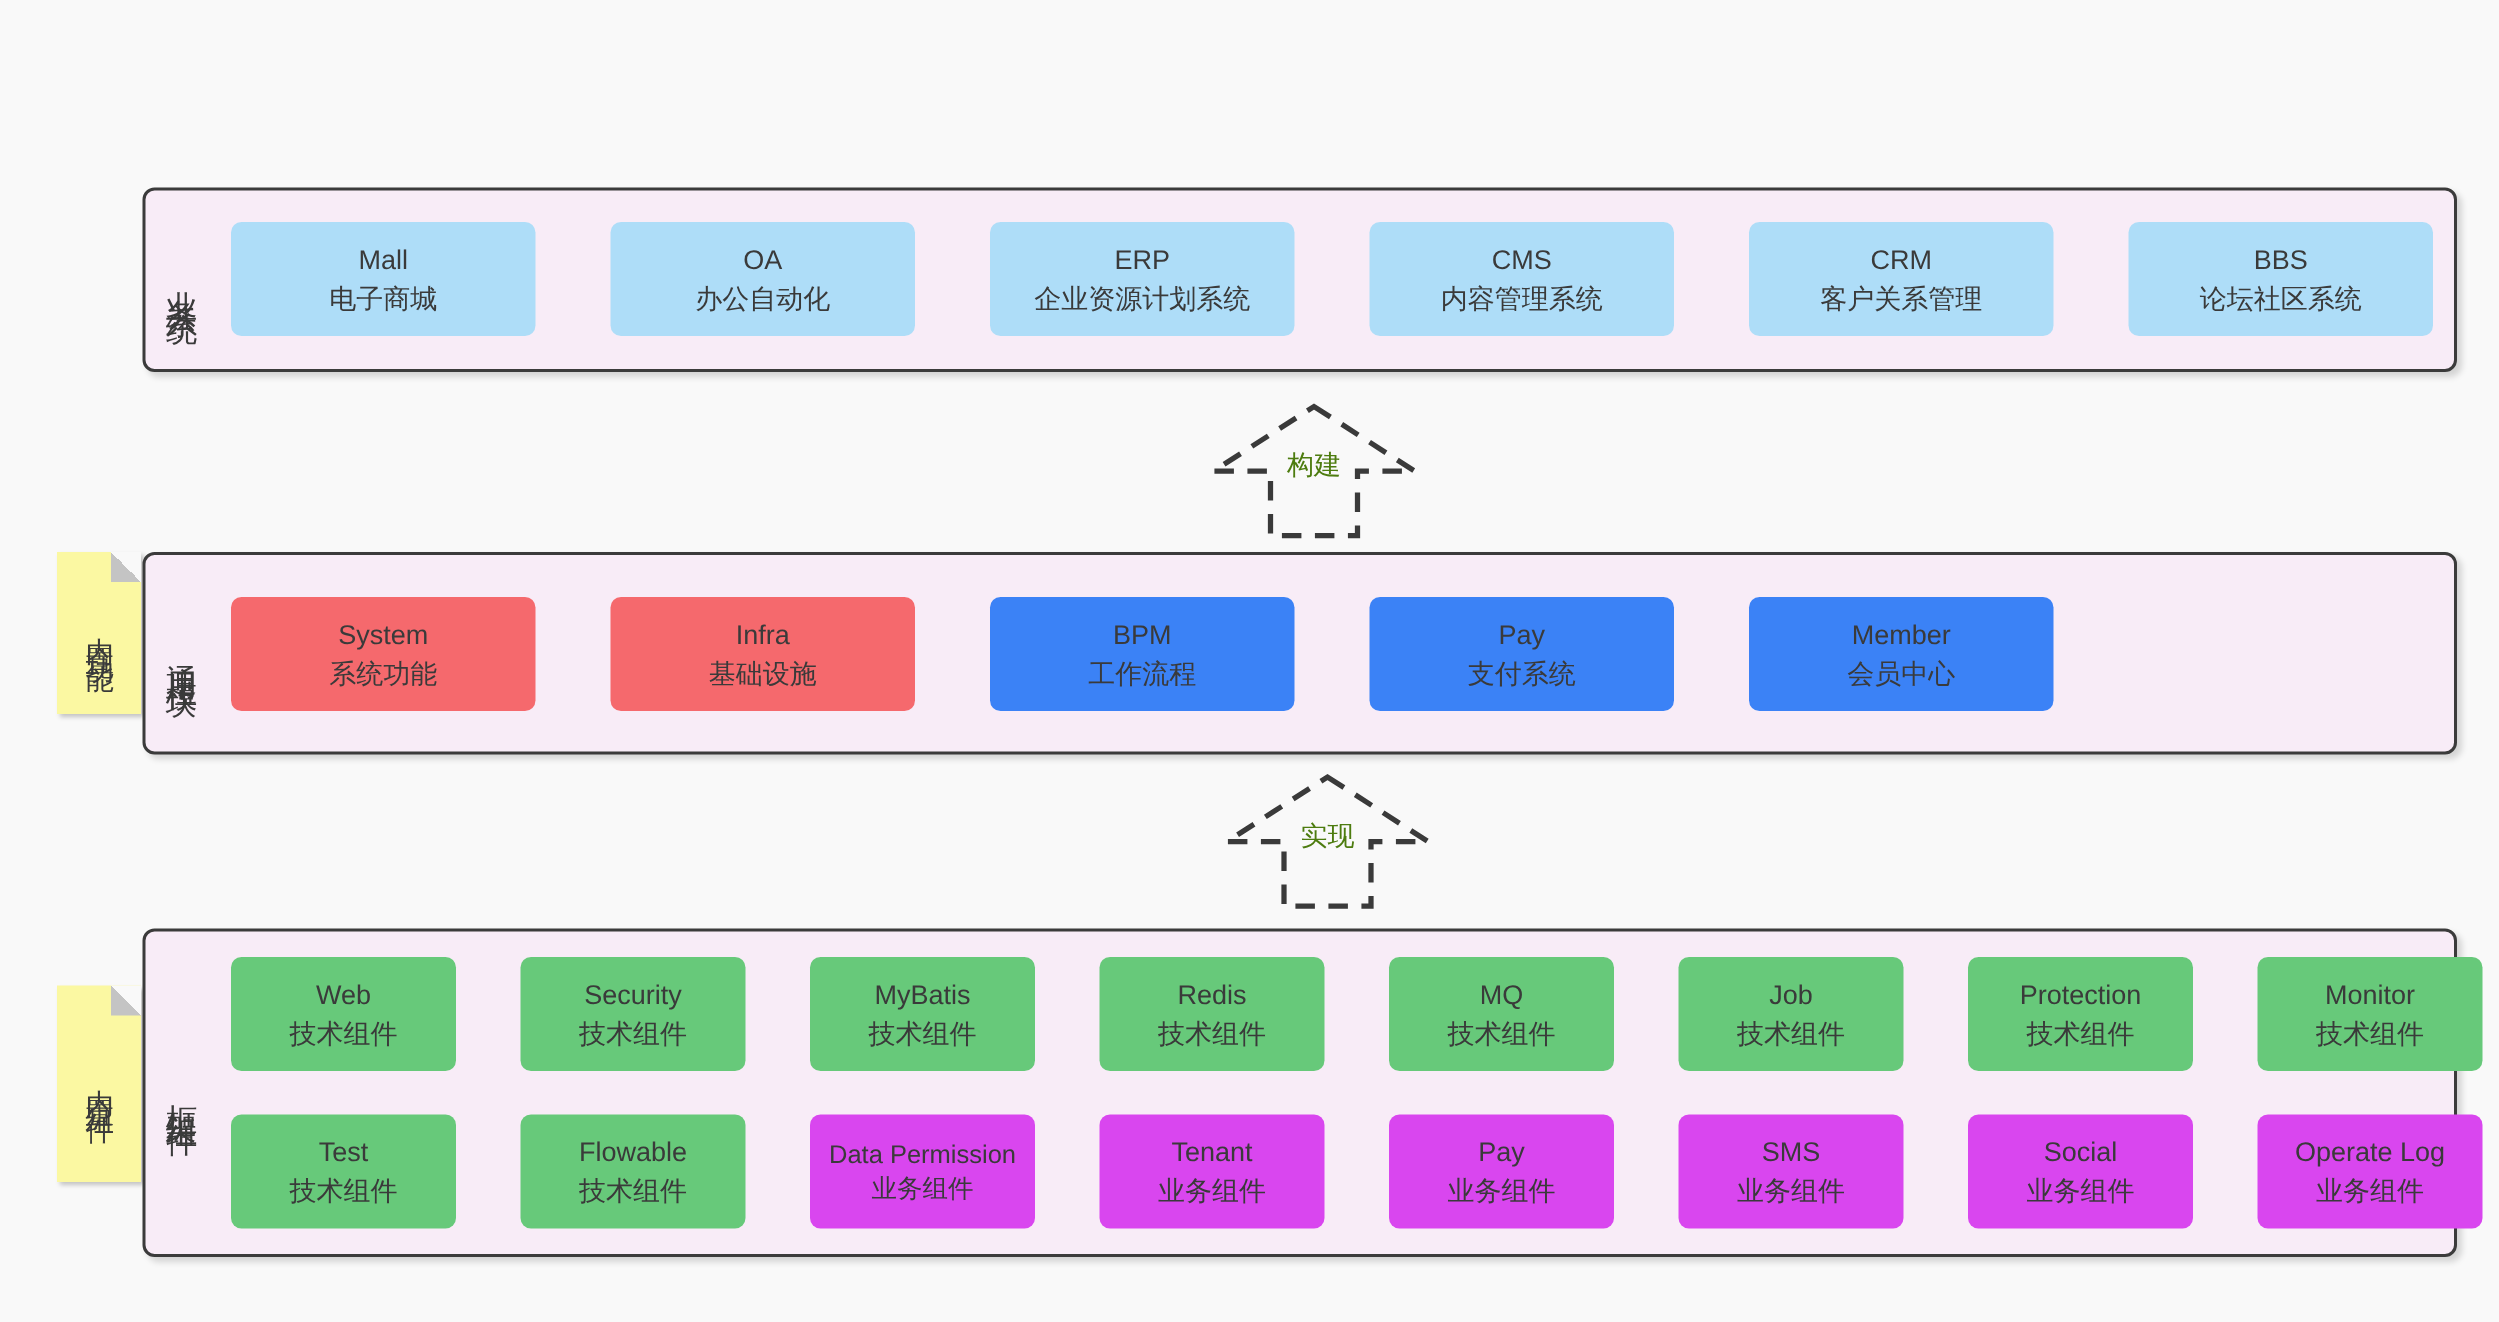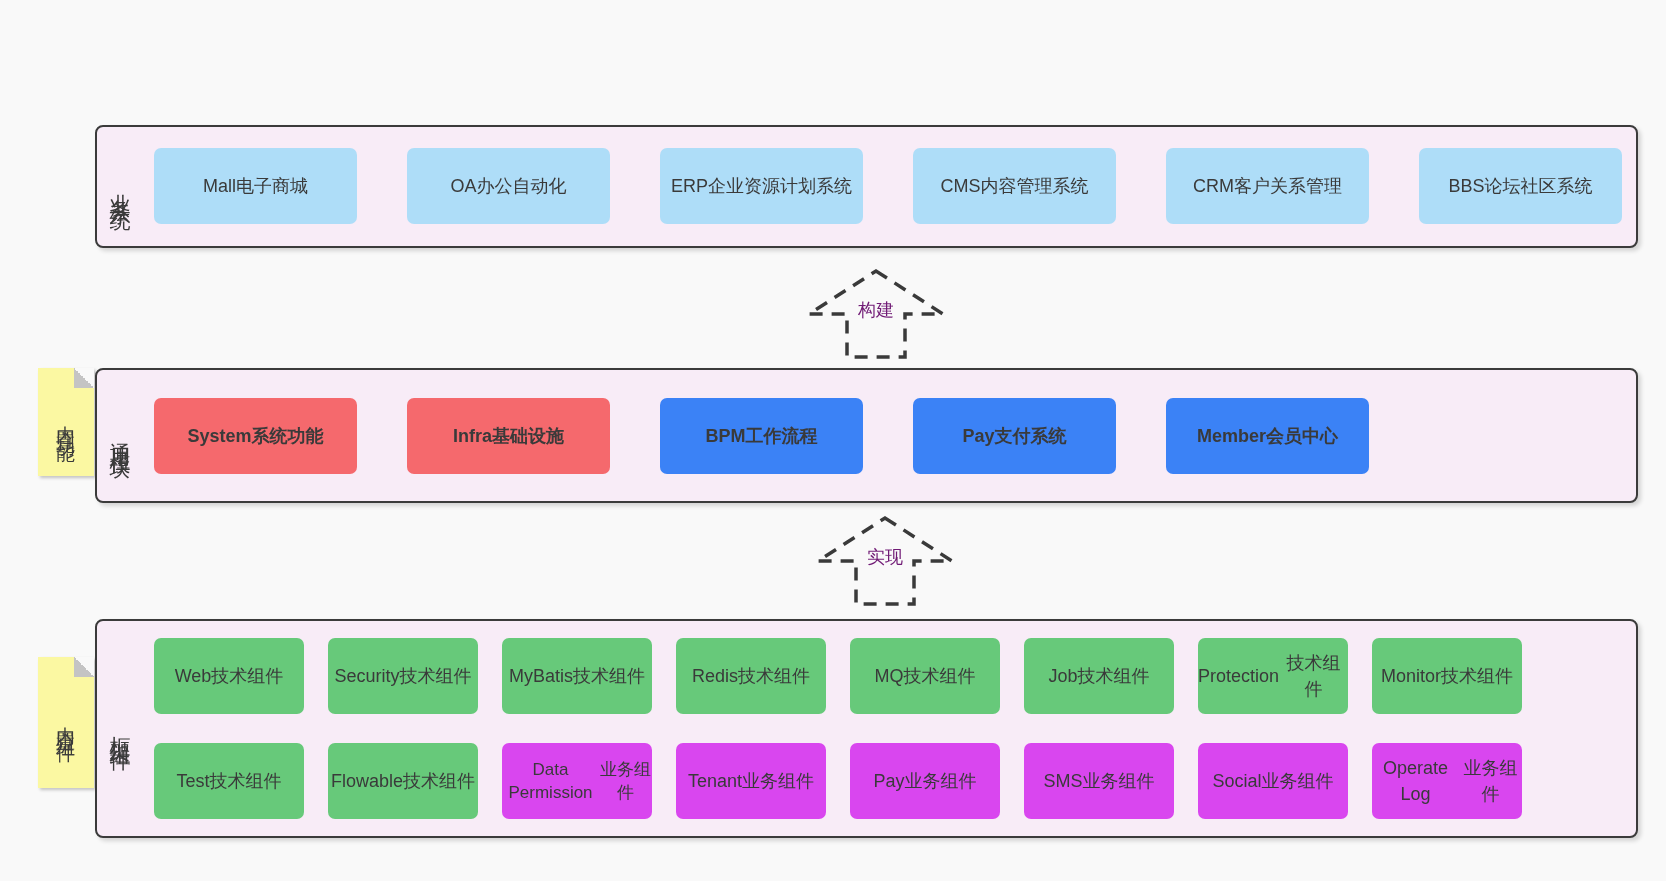--- a/index.html
+++ b/index.html
@@ -21,28 +21,28 @@
   #band-components{top:619px;height:219px;}
 
   .band-label{
     position:absolute;left:13px;top:50%;transform:translateY(-50%);
     writing-mode:vertical-rl;text-orientation:upright;
     font-size:21px;letter-spacing:5px;line-height:1;color:#3a3a3a;
   }
   
   .row{position:absolute;left:57px;display:flex;gap:50px;}
   #band-business .row{top:21px;}
-  #band-modules .row{top:28px;font-weight:bold;}
-  #band-components .row{gap:24px;}
+  #band-modules .row{top:28px;}
+  #band-components .row{gap:43px;}
   #row-comp-1{top:17px;}
   #row-comp-2{top:122px;}
 
   .box{
     width:203px;height:76px;border-radius:7px;
-    display:flex;flex-direction:row;align-items:center;justify-content:center;
+    display:flex;flex-direction:column;align-items:center;justify-content:center;
     text-align:center;font-size:18px;line-height:26px;color:#3a3a3a;
   }
   #band-components .box{width:150px;}
   .box.tight{line-height:23px;font-size:17px;}
   .box.blue{background:#aeddf8;}
   .box.red{background:#f5696d;}
   .box.pink{background:#3b82f6;}
   .box.green-dark{background:#67c97a;}
   .box.green-light{background:#d946ef;}
 
@@ -65,21 +65,21 @@
   
   .arrow{position:absolute;width:140px;height:92px;z-index:2;}
   #arrow-build{left:806px;top:268px;}
   #arrow-implement{left:815px;top:515px;}
   .arrow svg{display:block;width:100%;height:100%;}
   .arrow polygon{
     fill:none;stroke:#3a3a3a;stroke-width:3.5;stroke-dasharray:13 9;
   }
   .arrow-label{
     position:absolute;left:50%;top:30px;transform:translateX(-50%);
-    background:#f9f9f9;padding:0 2px;font-size:18px;white-space:nowrap;color:#701a75;
+    background:#f9f9f9;padding:0 2px;font-size:18px;white-space:nowrap;color:#4d7c0f;
   }
 </style>
 </head>
 <body>
 
 <div class="sticky" id="sticky-modules">
   <span class="fold"></span>
   <span class="sticky-label">内置功能</span>
 </div>
 <div class="sticky" id="sticky-components">

